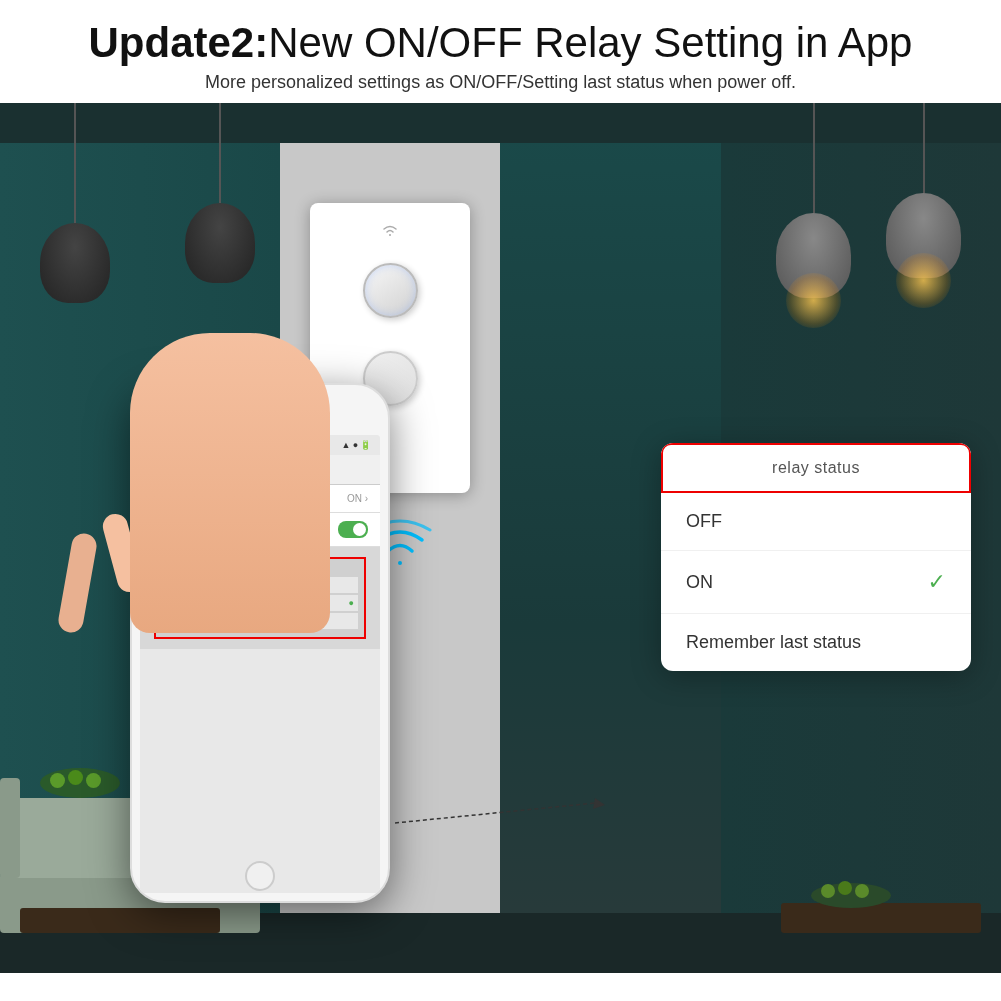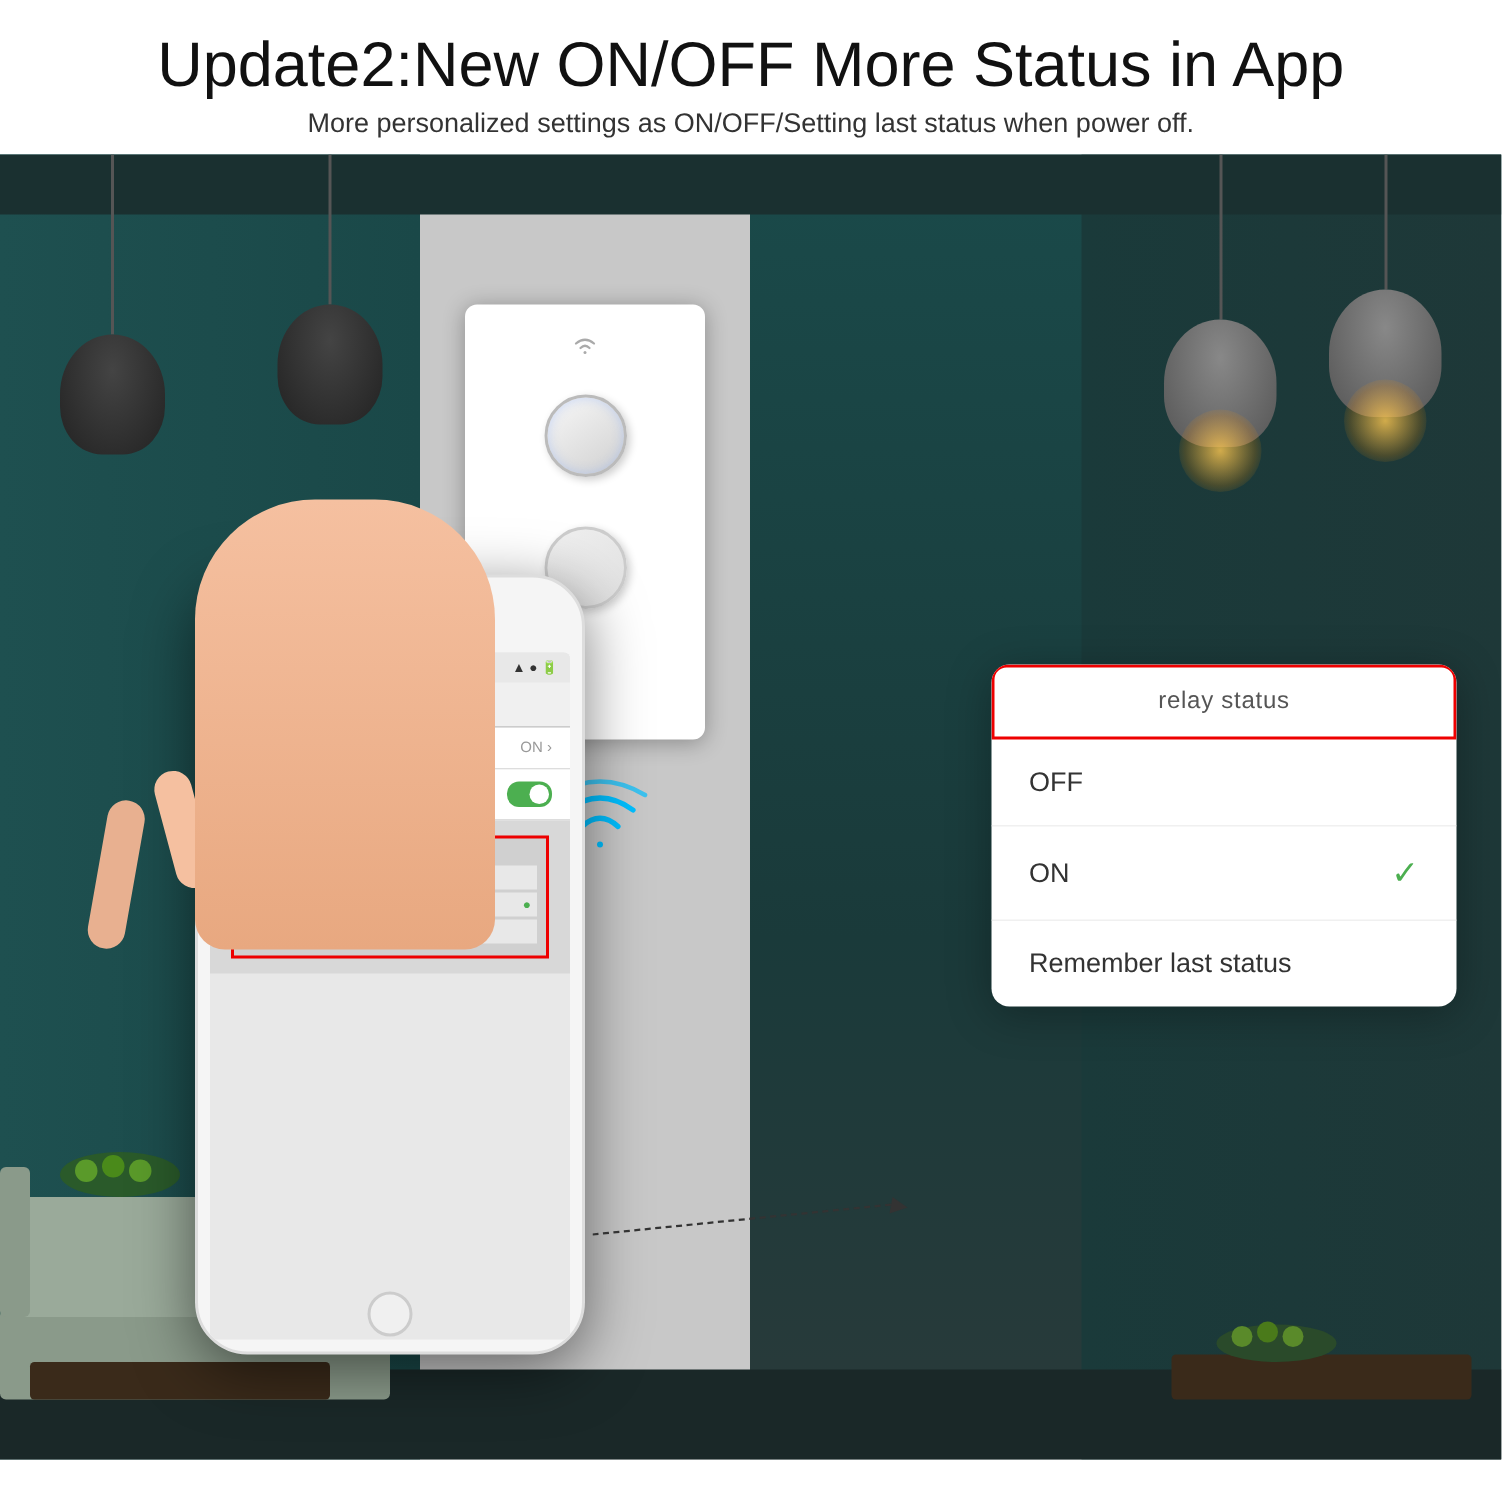--- a/index.html
+++ b/index.html
@@ -17,21 +17,21 @@
       padding: 18px 20px 10px 20px;
       text-align: center;
     }
     .header-title {
       font-size: 42px;
       font-weight: 400;
       color: #111;
       line-height: 1.2;
     }
     .header-title strong {
-      font-weight: 400;
+      font-weight: 700;
     }
     .header-subtitle {
       font-size: 18px;
       color: #333;
       margin-top: 4px;
     }
 
     
     .main-image {
       position: relative;
@@ -298,21 +298,21 @@
       bottom: 0;
       background: linear-gradient(to left, #1e3838 0%, #1a3a3a 100%);
     }
 
   </style>
 </head>
 <body>
 
 <div class="header">
   <div class="header-title">
-    <strong>Update2:</strong><span>New ON/OFF More Status in App</span>
+    <strong>Update2:</strong><span>New ON/OFF Relay Setting in App</span>
   </div>
   <div class="header-subtitle">More personalized settings as ON/OFF/Setting last status when power off.</div>
 </div>
 
 <div class="main-image">
 
   <div class="left-wall"></div>
   <div class="right-wall"></div>
 
   <div class="wall-panel"></div>

